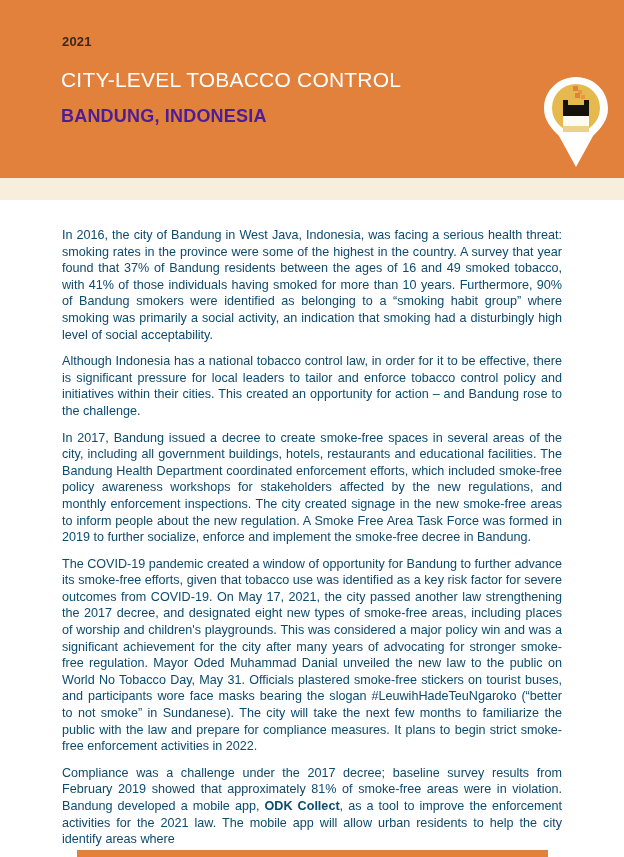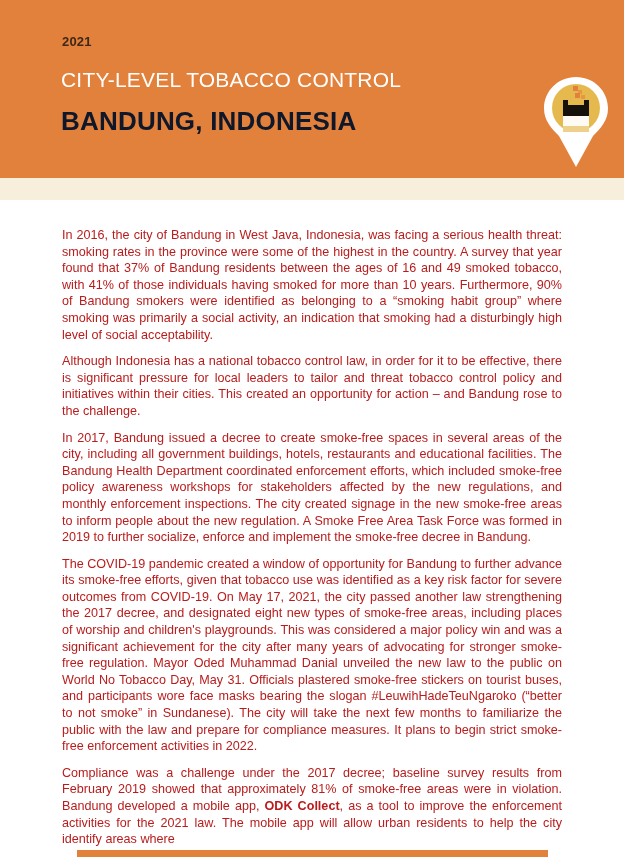--- a/index.html
+++ b/index.html
@@ -20,21 +20,21 @@
   .header-year{
     position:absolute;left:62px;top:34px;
     font-size:13px;font-weight:bold;color:#3E2817;letter-spacing:.2px;
   }
   .header-title{
     position:absolute;left:61px;top:68px;
     font-size:21px;font-weight:normal;color:#ffffff;letter-spacing:.2px;
   }
   .header-subtitle{
     position:absolute;left:61px;top:106px;
-    font-size:26px;font-weight:bold;color:#0f172a;letter-spacing:.2px;
+    font-size:18px;font-weight:bold;color:#4c1d95;letter-spacing:.2px;
   }
 
   
   .who-logo{
     position:absolute;top:8px;left:534px;width:84px;
     display:flex;flex-direction:column;align-items:center;
   }
   .who-emblem{width:40px;height:40px;}
   .who-text{
     margin-top:2px;text-align:center;color:#ffffff;
@@ -46,21 +46,21 @@
 
   
   .accent-band{
     position:absolute;top:178px;left:0;width:624px;height:22px;
     background:#F8EEDC;
   }
 
   
   .body-text{
     position:absolute;top:227px;left:62px;width:500px;
-    color:#b91c1c;font-size:12.6px;line-height:16.6px;
+    color:#0c4a6e;font-size:12.6px;line-height:16.6px;
     text-align:justify;
   }
   .body-text p{margin:0 0 10px 0;}
 
   
   .bottom-strip{
     position:absolute;left:77px;top:850px;width:471px;height:7px;
     background:#E2813C;
   }
 </style>
@@ -95,21 +95,21 @@
           <rect x="21" y="50" width="26" height="6" fill="#EDD089"></rect>
         </g>
       </svg>
     </div>
   </div>
 
   <div class="accent-band"></div>
 
   <div class="body-text">
     <p>In 2016, the city of Bandung in West Java, Indonesia, was facing a serious health threat: smoking rates in the province were some of the highest in the country. A survey that year found that 37% of Bandung residents between the ages of 16 and 49 smoked tobacco, with 41% of those individuals having smoked for more than 10 years. Furthermore, 90% of Bandung smokers were identified as belonging to a “smoking habit group” where smoking was primarily a social activity, an indication that smoking had a disturbingly high level of social acceptability.</p>
-    <p>Although Indonesia has a national tobacco control law, in order for it to be effective, there is significant pressure for local leaders to tailor and threat tobacco control policy and initiatives within their cities. This created an opportunity for action – and Bandung rose to the challenge.</p>
+    <p>Although Indonesia has a national tobacco control law, in order for it to be effective, there is significant pressure for local leaders to tailor and enforce tobacco control policy and initiatives within their cities. This created an opportunity for action – and Bandung rose to the challenge.</p>
     <p>In 2017, Bandung issued a decree to create smoke-free spaces in several areas of the city, including all government buildings, hotels, restaurants and educational facilities. The Bandung Health Department coordinated enforcement efforts, which included smoke-free policy awareness workshops for stakeholders affected by the new regulations, and monthly enforcement inspections. The city created signage in the new smoke-free areas to inform people about the new regulation. A Smoke Free Area Task Force was formed in 2019 to further socialize, enforce and implement the smoke-free decree in Bandung.</p>
     <p>The COVID-19 pandemic created a window of opportunity for Bandung to further advance its smoke-free efforts, given that tobacco use was identified as a key risk factor for severe outcomes from COVID-19. On May 17, 2021, the city passed another law strengthening the 2017 decree, and designated eight new types of smoke-free areas, including places of worship and children's playgrounds. This was considered a major policy win and was a significant achievement for the city after many years of advocating for stronger smoke-free regulation. Mayor Oded Muhammad Danial unveiled the new law to the public on World No Tobacco Day, May 31. Officials plastered smoke-free stickers on tourist buses, and participants wore face masks bearing the slogan #LeuwihHadeTeuNgaroko (“better to not smoke” in Sundanese). The city will take the next few months to familiarize the public with the law and prepare for compliance measures. It plans to begin strict smoke-free enforcement activities in 2022.</p>
     <p><span>Compliance was a challenge under the 2017 decree; baseline survey results from February 2019 showed that approximately 81% of smoke-free areas were in violation. Bandung developed a mobile app, </span><span style="font-weight: bold;">ODK Collect</span><span>, as a tool to improve the enforcement activities for the 2021 law. The mobile app will allow urban residents to help the city identify areas where</span></p>
   </div>
 
   <div class="bottom-strip"></div>
 
 </div>
 
 </body></html>

